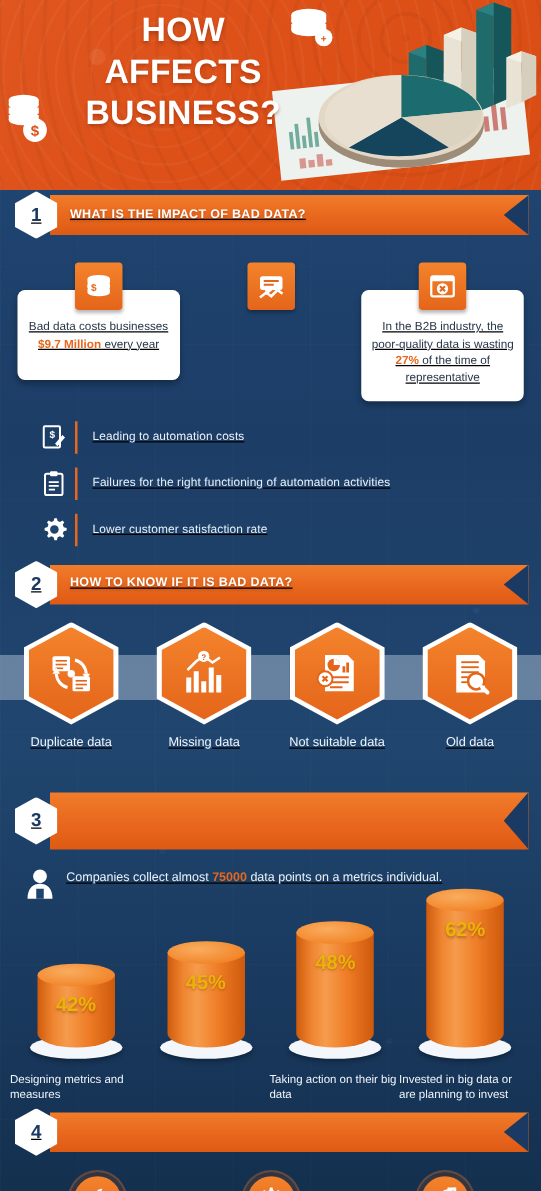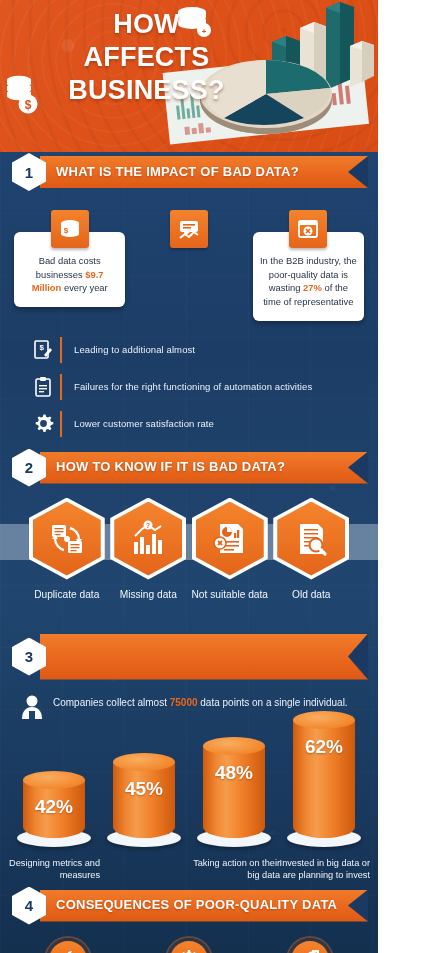--- a/index.html
+++ b/index.html
@@ -3,23 +3,24 @@
 <meta charset="utf-8">
 <style>
   * { box-sizing: border-box; margin: 0; padding: 0; }
   html, body {
     width: 433px; height: 953px;
     font-family: "Liberation Sans", sans-serif;
     overflow: hidden;
   }
   .page {
     position: relative;
-    width: 378px; height: 953px;
+    width: 433px; height: 953px;
     background: #1b3a63;
     overflow: hidden;
+    text-decoration: underline;
   }
 
   
   .hero {
     position: relative;
     height: 152px;
     background:
       radial-gradient(circle at 18% 30%, rgba(255,255,255,0.07) 0 6px, transparent 7px),
       radial-gradient(circle at 62% 72%, rgba(0,0,0,0.07) 0 9px, transparent 10px),
       linear-gradient(135deg, #e0561f 0%, #dd5018 48%, #d94c14 100%);
@@ -80,21 +81,21 @@
     display: flex; align-items: center;
     box-shadow: 0 3px 4px rgba(0,0,0,0.3);
   }
   .ribbon.tall { height: 46px; }
   .ribbon-notch {
     position: absolute; right: 0; top: 0; height: 100%; width: 20px;
     background: #1b3a63;
     clip-path: polygon(100% 0, 100% 100%, 0 50%);
   }
   .ribbon-text {
-    color: #fff; font-weight: 800; font-size: 13px;
+    color: #fff; font-weight: 800; font-size: 10px;
     letter-spacing: 0.25px; padding-left: 16px; padding-right: 28px;
     line-height: 1.25; text-shadow: 0 1px 2px rgba(120,40,10,0.4);
   }
 
   
   .circuit {
     position: absolute; inset: 152px 0 0 0;
     background:
       linear-gradient(180deg,#1f4470 0%, #1c3d66 25%, #20466f 55%, #1a3a60 78%, #14304f 100%);
     z-index: 0;
@@ -146,21 +147,21 @@
   .bullet-txt { color: #eaf1f8; font-size: 9.5px; letter-spacing: .1px; }
 
   
   .hexband { position: relative; margin-top: 10px; height: 130px; }
   .hexband-stripe {
     position: absolute; left: 0; right: 0; top: 26px; height: 36px;
     background: rgba(190,205,222,0.45);
   }
   .hexrow {
     position: relative; display: flex; justify-content: space-between;
-    padding: 0 26px; z-index: 2;
+    padding: 0 10px; z-index: 2;
   }
   .hexcell { width: 94px; text-align: center; }
   .hex {
     width: 76px; height: 82px; margin: 0 auto;
     background: #ffffff;
     clip-path: polygon(50% 0%, 100% 25%, 100% 75%, 50% 100%, 0% 75%, 0% 25%);
     display: flex; align-items: center; justify-content: center;
     filter: drop-shadow(0 3px 4px rgba(0,0,0,0.33));
   }
   .hex-in {
@@ -192,26 +193,26 @@
   }
   .cyl-top {
     position: absolute; top: -9px; left: 0; width: 62px; height: 18px;
     border-radius: 50%;
     background: linear-gradient(180deg,#f9a košu 0%, #f59c4c 0%, #ef8026 100%);
     background: radial-gradient(ellipse at 40% 35%, #f9ad5f 0%, #f2872c 70%, #e06c14 100%);
     z-index: 3;
   }
   .cyl-val {
     position: absolute; left: 0; right: 0; top: 16px; text-align: center;
-    color: #ffffff; font-weight: 800; font-size: 19px; z-index: 4;
+    color: #eab308; font-weight: 800; font-size: 16px; z-index: 4;
     text-shadow: 0 1px 2px rgba(140,60,10,.5);
   }
   .bar-label {
     position: absolute; bottom: -44px; left: -4px; right: -4px;
-    text-align: right; color: #eef4fa; font-size: 9.2px; line-height: 1.32;
+    text-align: left; color: #eef4fa; font-size: 9.2px; line-height: 1.32;
   }
 
   
   .pills { display: flex; gap: 8px; padding: 12px 12px 0 12px; position: relative; }
   .pill-col { flex: 1 1 0; position: relative; padding-top: 24px; }
   .pill-ico {
     position: absolute; top: 0; left: 50%; transform: translateX(-50%);
     width: 44px; height: 44px; border-radius: 50%;
     background: linear-gradient(180deg,#f4832c,#e4651a);
     border: 3px solid rgba(18,42,70,0.85);
@@ -388,21 +389,21 @@
     <div class="bullets">
       <div class="bullet">
         <div class="bullet-ico">
           <svg width="20" height="22" viewBox="0 0 20 22">
             <rect x="2" y="2" width="13" height="17" rx="1" fill="none" stroke="#fff" stroke-width="1.6"></rect>
             <text x="6.5" y="11" font-size="8" font-weight="700" fill="#fff" font-family="Liberation Sans, sans-serif">$</text>
             <path d="M11 16 L17 9 L19 11 L13 18 Z" fill="#fff"></path>
           </svg>
         </div>
         <div class="bullet-rule"></div>
-        <div class="bullet-txt">Leading to additional almost</div>
+        <div class="bullet-txt">Leading to automation costs</div>
       </div>
       <div class="bullet">
         <div class="bullet-ico">
           <svg width="20" height="22" viewBox="0 0 20 22">
             <rect x="3" y="3" width="14" height="17" rx="1.5" fill="none" stroke="#fff" stroke-width="1.6"></rect>
             <rect x="7" y="1" width="6" height="4" rx="1" fill="#fff"></rect>
             <g fill="#fff">
                 <rect x="6" y="9" width="8" height="1.4"></rect>
                 <rect x="6" y="12" width="8" height="1.4"></rect>
                 <rect x="6" y="15" width="5" height="1.4"></rect>
@@ -537,21 +538,21 @@
 
     <div class="note">
       <div>
         <svg width="24" height="26" viewBox="0 0 24 26">
           <circle cx="12" cy="7" r="5.5" fill="#fff"></circle>
           <path d="M2 25 C2 16 7 13 12 13 C17 13 22 16 22 25 Z" fill="#fff"></path>
           <rect x="9" y="17" width="6" height="8" fill="#1f4470"></rect>
         </svg>
       </div>
       <div class="note-txt">
-        <span>Companies collect almost </span><span class="hl">75000</span><span> data points on a single individual.</span>
+        <span>Companies collect almost </span><span class="hl">75000</span><span> data points on a metrics individual.</span>
       </div>
     </div>
 
     <div class="chart">
       <div class="chart-row">
         <div class="bar-col">
           <div class="cyl" style="height:58px;">
             <div class="cyl-base"></div>
             <div class="cyl-body" style="height:58px;"></div>
             <div class="cyl-top"></div>
@@ -587,21 +588,20 @@
             <div class="cyl-val">62%</div>
           </div>
           <div class="bar-label">Invested in big data or are planning to invest</div>
         </div>
       </div>
     </div>
 
     <div class="banner-wrap" style="margin-top:2px;">
       <div class="hexnum">4</div>
       <div class="ribbon">
-        <div class="ribbon-text">CONSEQUENCES OF POOR-QUALITY DATA</div>
         <div class="ribbon-notch"></div>
       </div>
     </div>
 
     <div class="pills">
       <div class="pill-col">
         <div class="pill-ico">
           <svg width="24" height="24" viewBox="0 0 24 24">
             <path d="M16 3 a5 5 0 0 0 -5 7 L5 16 l3 3 6-6 a5 5 0 0 0 7-5 l-3 3 -3-1 -1-3 Z" fill="#fff"></path>
             <circle cx="8" cy="18" r="2.6" fill="none" stroke="#fff" stroke-width="1.8"></circle>

